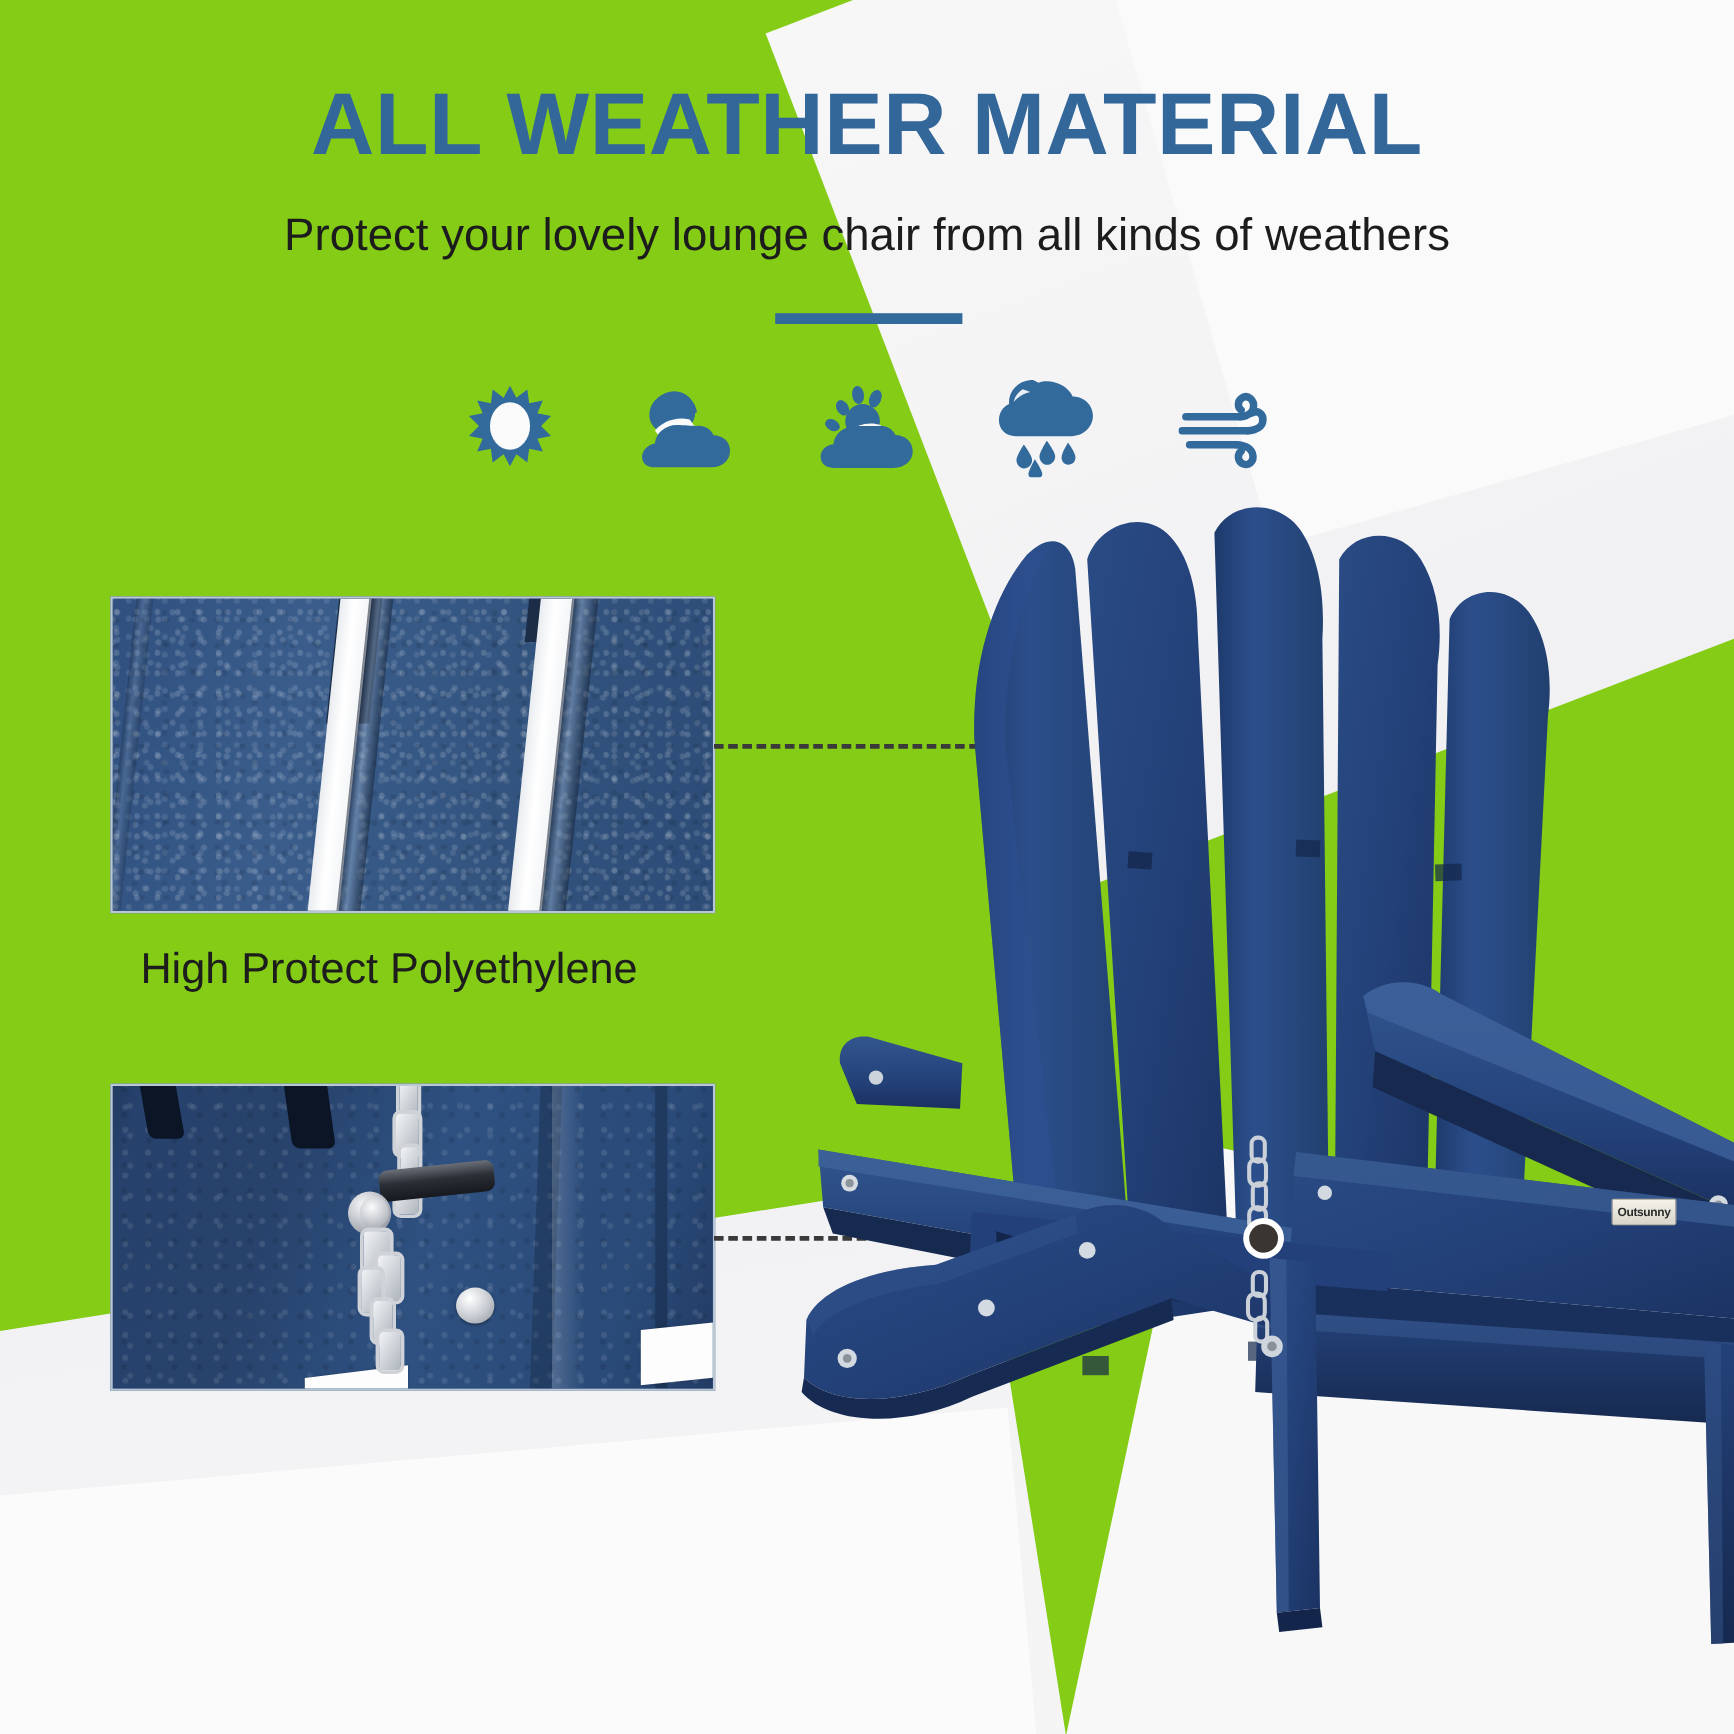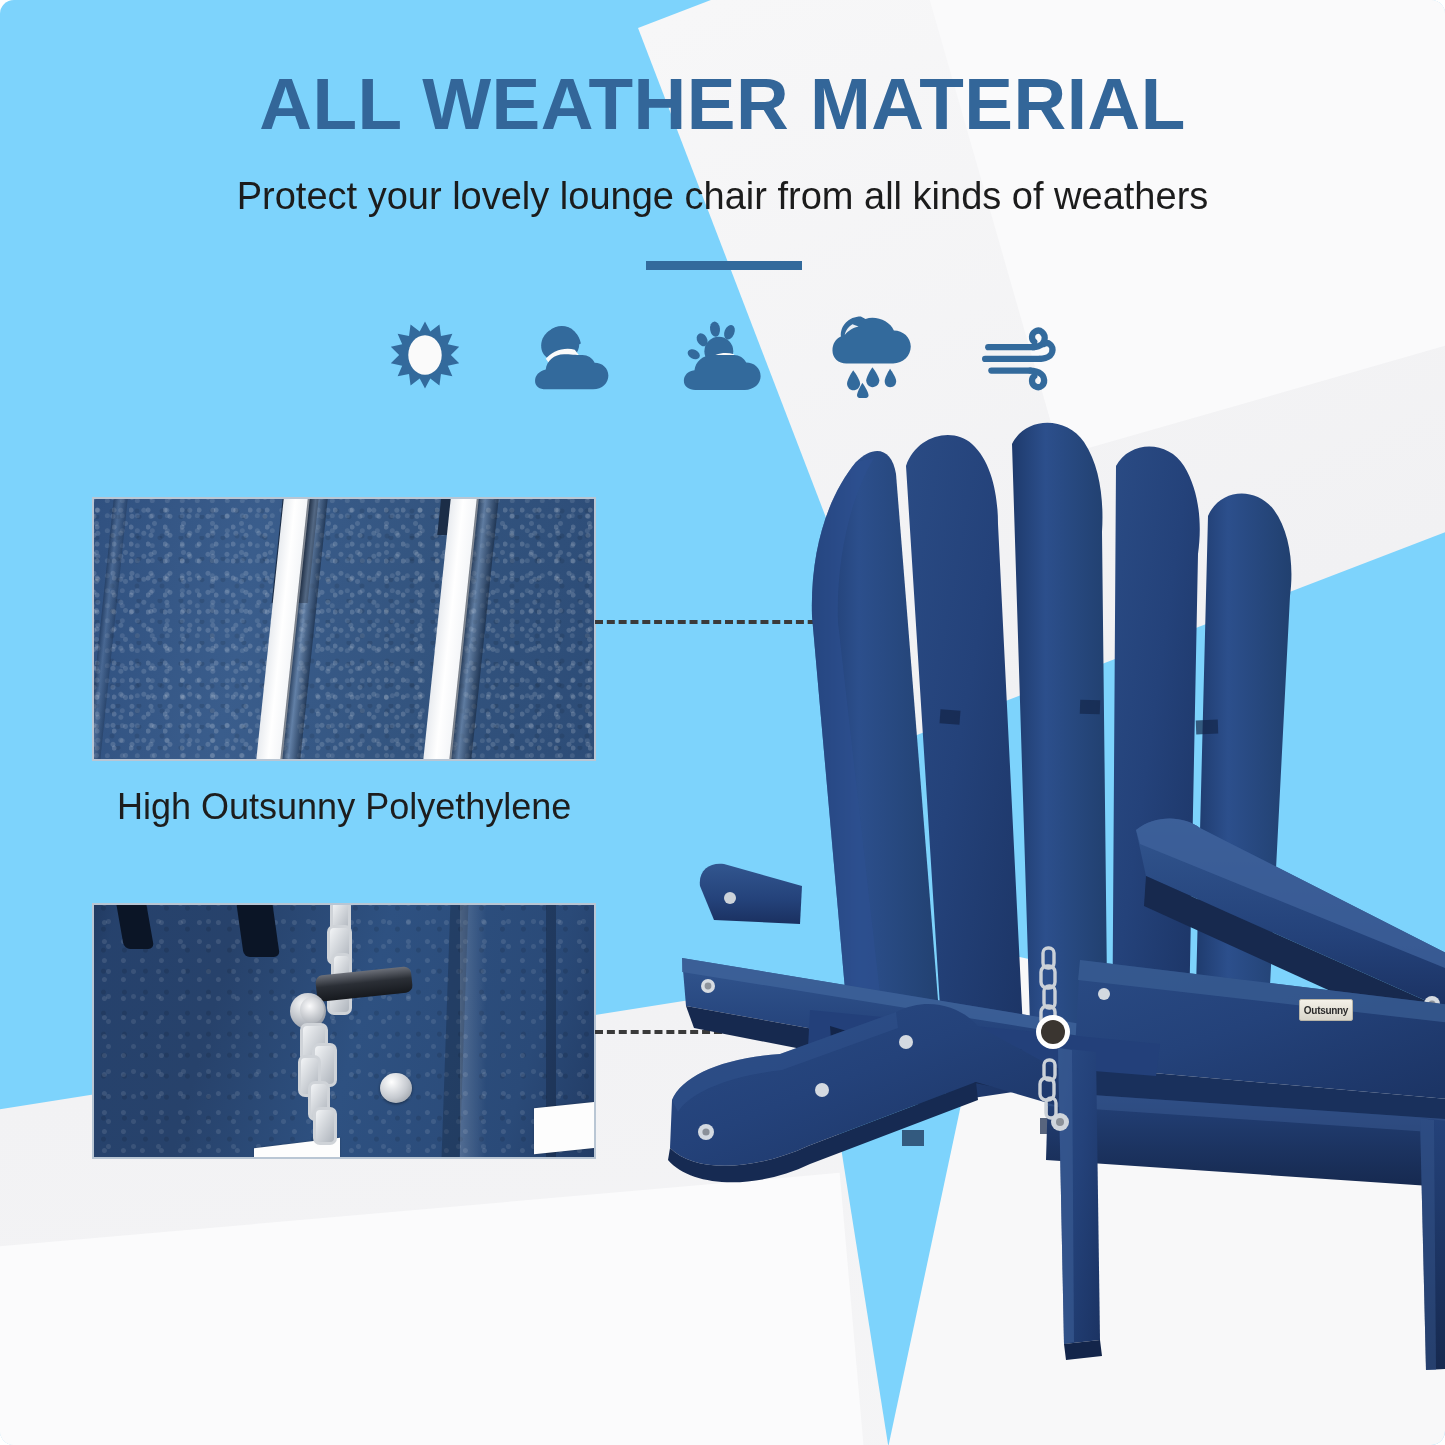--- a/index.html
+++ b/index.html
@@ -5,23 +5,22 @@
   html,body{margin:0;padding:0;}
   body{
     width:1445px;height:1445px;
     font-family:"Liberation Sans", sans-serif;
     background:#ffffff;
     overflow:hidden;
   }
   #stage{
     position:relative;
     width:1445px;height:1445px;
-    background:#7dd3fc;
+    background:#84cc16;
     overflow:hidden;
-    border-radius:14px;
   }
 
   
   .bg-band{position:absolute;pointer-events:none;}
   .bg-tr{
     top:-420px;right:-360px;width:1250px;height:760px;
     background:linear-gradient(180deg,#f7f7f8 0%,#f1f1f3 100%);
     transform:rotate(-21deg);transform-origin:top right;
   }
   .bg-tr2{
@@ -180,21 +179,21 @@
     box-sizing:border-box;
   }
   #dot-1{left:849px;top:609px;}
   #dot-2{left:1040px;top:1019px;}
 
   
   #chair{position:absolute;left:660px;top:400px;width:800px;height:1000px;}
   #chair svg{display:block;}
 
   .brandplate{
-    position:absolute;left:1299px;top:999px;
+    position:absolute;left:1343px;top:999px;
     width:52px;height:20px;border-radius:2px;
     background:linear-gradient(180deg,#f4f1e8,#d9d6cb);
     border:1px solid #b9b5a8;
     display:flex;align-items:center;justify-content:center;
     font-size:10px;font-weight:bold;color:#2a2a2a;
     letter-spacing:-0.3px;overflow:hidden;
   }
 </style>
 </head>
 <body>
@@ -311,21 +310,21 @@
       <div class="chain-link" style="left:206px;top:118px;width:22px;height:34px;"></div>
       <div class="chain-link" style="left:218px;top:138px;width:19px;height:38px;"></div>
       <div class="chain-link" style="left:204px;top:150px;width:17px;height:36px;"></div>
       <div class="chain-link" style="left:214px;top:176px;width:16px;height:34px;"></div>
       <div class="chain-link" style="left:219px;top:202px;width:18px;height:32px;"></div>
 
       <div class="screw-head" style="left:286px;top:168px;width:32px;height:30px;"></div>
     </div>
   </div>
 
-  <div class="caption" id="caption-hdpe">High Outsunny Polyethylene</div>
+  <div class="caption" id="caption-hdpe">High Protect Polyethylene</div>
 
   <div class="dash-line" id="dash-1"></div>
   <div class="dash-line" id="dash-2"></div>
   <div class="dot" id="dot-1"></div>
   <div class="dot" id="dot-2"></div>
 
   <div id="chair">
     <svg width="800" height="1000" viewBox="0 0 800 1000">
       <defs>
         <linearGradient id="gBody" x1="0" y1="0" x2="1" y2="1">

